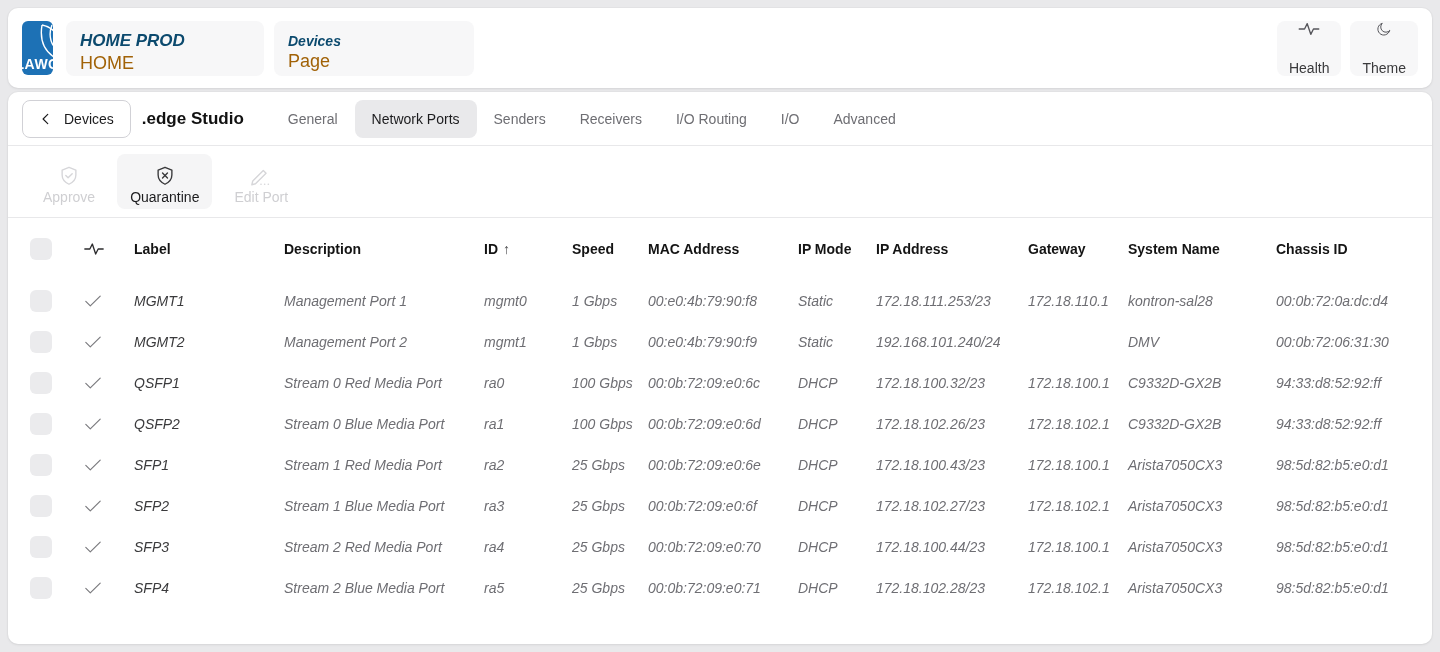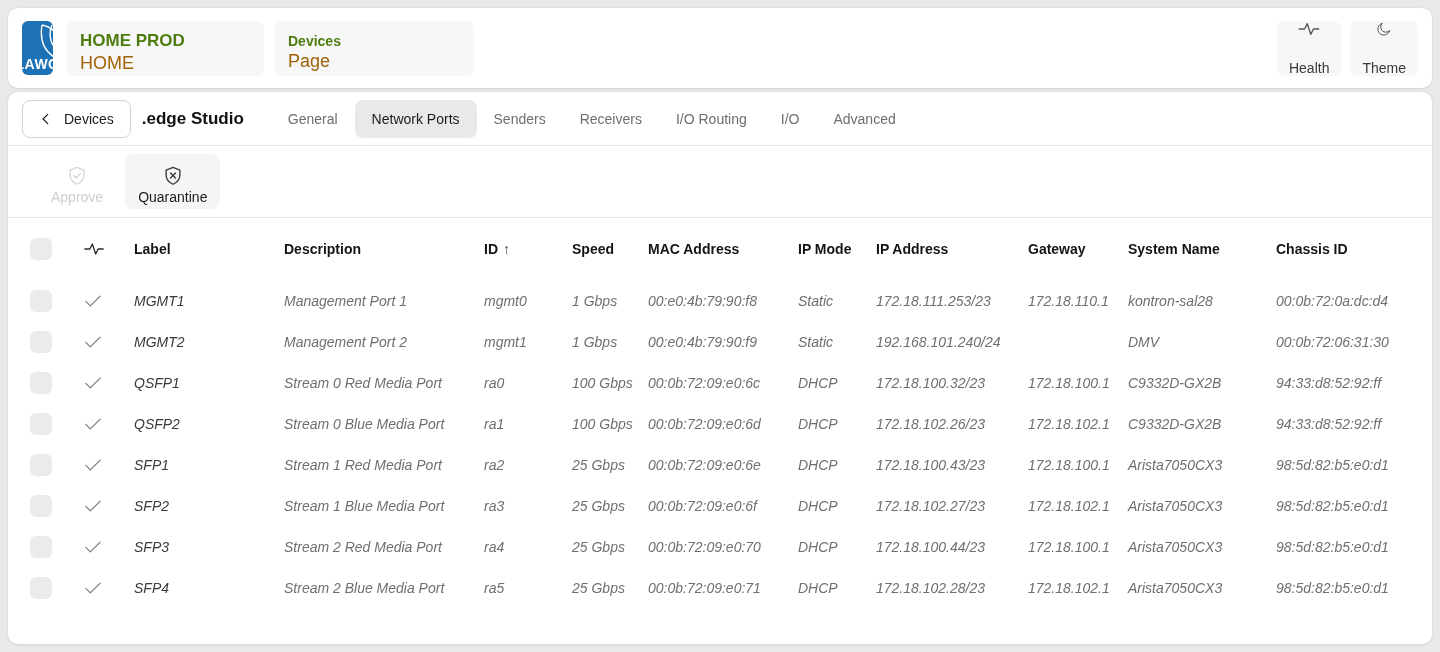--- a/index.html
+++ b/index.html
@@ -24,21 +24,21 @@
     position:relative; overflow:hidden; flex:0 0 auto;
   }
   .logo svg { position:absolute; top:2px; left:6px; }
   .logo-text { color:#fff; font-weight:bold; font-size:14px; letter-spacing:.5px; margin-bottom:3px; z-index:1; }
   .hdr-box {
     height:55px; background:#f7f7f8; border-radius:8px; margin-left:10px;
     padding:8px 14px 0 14px; display:flex; flex-direction:column; justify-content:center; gap:2px;
   }
   .hdr-box.project { width:198px; margin-left:13px; }
   .hdr-box.page { width:200px; }
-  .hdr-title { font-size:17px; font-weight:bold; color:#4d7c0f; }
+  .hdr-title { font-size:17px; font-weight:bold; color:#0c4a6e;font-style:italic; }
   .hdr-title.sm { font-size:14px; }
   .hdr-sub { font-size:18px; color:#a16207; }
   .spacer { flex:1; }
   .hdr-action {
     height:55px; min-width:60px; padding:0 12px; background:#f7f7f8; border:none; border-radius:8px;
     display:flex; flex-direction:column; align-items:center; justify-content:center; gap:3px;
     margin-left:9px; cursor:pointer; font-family:inherit;
   }
   .hdr-action .lbl { font-size:14px; color:#3a3a3c;margin-top:20px; }
   .icon-stroke { stroke:#55555a; stroke-width:1.5; fill:none; stroke-linecap:round; stroke-linejoin:round; }
@@ -51,21 +51,21 @@
   }
   .back-btn span { font-size:14px; color:#1c1c1e; }
   .dev-title { font-size:17px; font-weight:bold; color:#111; margin-left:11px; }
   .tabs { display:flex; align-items:center; margin-left:27px; }
   .tab {
     height:38px; padding:0 17px; display:flex; align-items:center; border-radius:8px;
     font-size:14px; color:#6e6e73; cursor:pointer; white-space:nowrap;
   }
   .tab.active { background:#e9e9eb; color:#1c1c1e; }
   
-  .toolbar { height:72px; display:flex; align-items:center; padding:0 30px; border-bottom:1px solid #e8e8ea; gap:9px; }
+  .toolbar { height:72px; display:flex; align-items:center; padding:0 22px; border-bottom:1px solid #e8e8ea; gap:9px; }
   .tool-btn {
     height:55px; min-width:76px; padding:6px 13px 0 13px; border:none; border-radius:8px; background:transparent;
     display:flex; flex-direction:column; align-items:center; justify-content:center; gap:2px;
     font-family:inherit; cursor:pointer;
   }
   .tool-btn .lbl { font-size:14px; }
   .tool-btn.enabled { background:#f5f5f6; }
   .tool-btn.enabled .lbl { color:#1c1c1e; }
   .tool-btn.enabled .icon-stroke { stroke:#3a3a3c; }
   .tool-btn.disabled { cursor:default; }
@@ -158,20 +158,29 @@
       <span class="lbl">Approve</span>
     </button>
     <button class="tool-btn enabled">
       <svg width="22" height="22" viewBox="0 0 24 24">
         <path class="icon-stroke" d="M12 2.5 l7.5 3 v5.5 c0 5-3.2 8-7.5 10 c-4.3-2-7.5-5-7.5-10 v-5.5 z"></path>
         <line class="icon-stroke" x1="9.3" y1="8.8" x2="14.7" y2="14.2"></line>
         <line class="icon-stroke" x1="14.7" y1="8.8" x2="9.3" y2="14.2"></line>
       </svg>
       <span class="lbl">Quarantine</span>
     </button>
+    <button class="tool-btn disabled" aria-disabled="true">
+      <svg width="24" height="22" viewBox="0 0 26 24">
+        <path class="icon-stroke" d="M4 17.5 L15.5 6 l3 3 L7 20.5 l-4 1 z"></path>
+        <circle cx="13" cy="21" r="0.9" fill="#d6d6d9" stroke="none"></circle>
+        <circle cx="17" cy="21" r="0.9" fill="#d6d6d9" stroke="none"></circle>
+        <circle cx="21" cy="21" r="0.9" fill="#d6d6d9" stroke="none"></circle>
+      </svg>
+      <span class="lbl">Edit Port</span>
+    </button>
   </div>
 
   <div class="grid-row thead">
     <div class="checkbox"></div>
     <div class="health-head">
       <svg width="20" height="16" viewBox="0 0 24 18">
         <polyline points="1,9 7,9 10,3 14,15 17,9 23,9" stroke="#2c2c2e" stroke-width="1.6" fill="none" stroke-linecap="round" stroke-linejoin="round"></polyline>
       </svg>
     </div>
     <div>Label</div>

